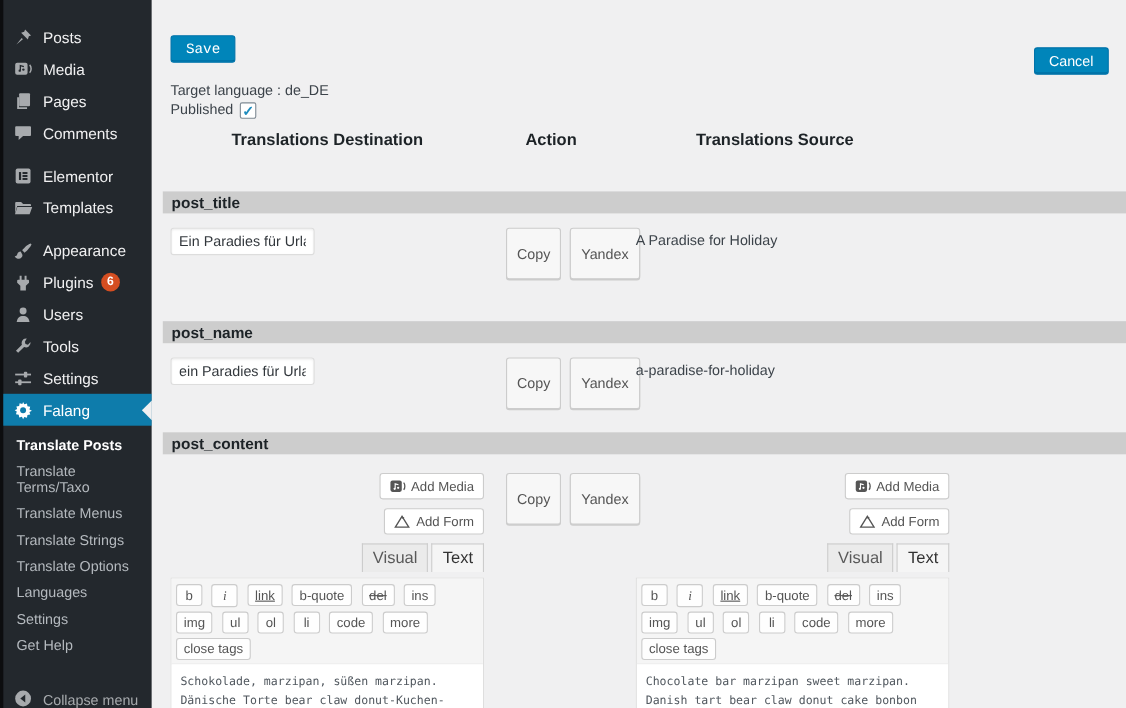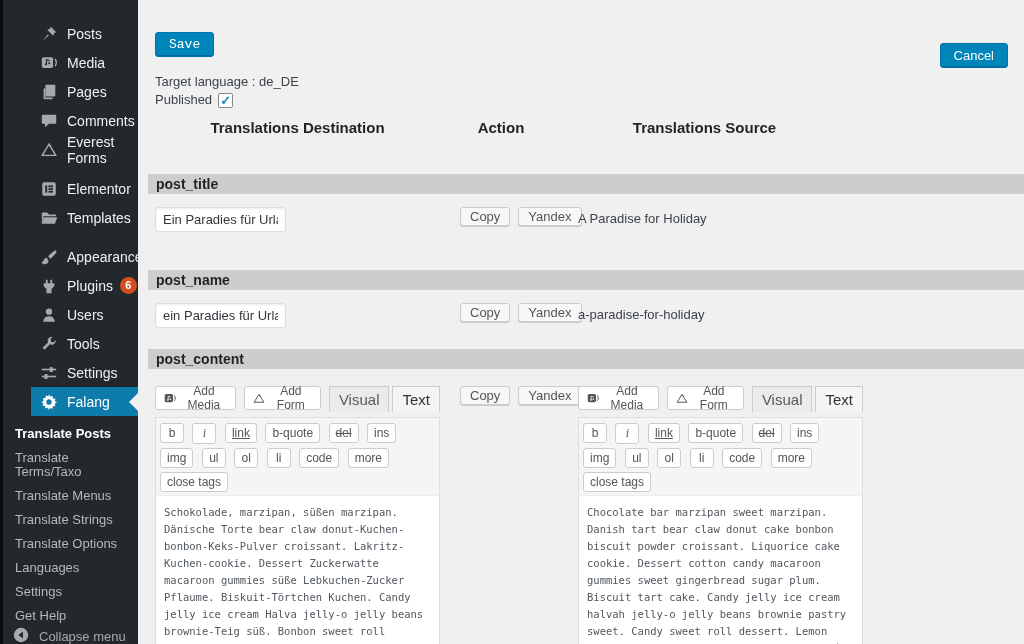--- a/index.html
+++ b/index.html
@@ -4,21 +4,21 @@
 <style>
   * { margin:0; padding:0; box-sizing:border-box; }
   html,body { width:1024px; height:644px; overflow:hidden; }
   body { display:flex; font-family:"Liberation Sans", sans-serif; background:#f0f0f1; }
 
   
   .sidebar { width:138px; min-width:138px; background:#23282d; border-left:3px solid #0c0d0f;
              position:relative; height:644px; color:#f0f0f1; }
   .menu { list-style:none; padding-top:19px; }
   .menu-item { display:flex; align-items:center; height:29px; padding-left:9px; cursor:pointer;
-               font-size:14px; color:#f0f0f1; position:relative;margin-left:28px; }
+               font-size:14px; color:#f0f0f1; position:relative; }
   .menu-item .ico { width:18px; height:18px; margin-right:9px; display:inline-flex; }
   .menu-sep { height:10px; }
   .menu-item.active { background:var(--sidebar-active, #0e7cab); color:#fff; }
   .menu-item.active::after { content:""; position:absolute; right:0; top:50%; margin-top:-9px;
                border-top:9px solid transparent; border-bottom:9px solid transparent;
                border-right:9px solid #f0f0f1; }
   .badge { display:inline-block; margin-left:7px; min-width:17px; height:17px; border-radius:50%;
            background:var(--badge, #d54e21); color:#fff; font-size:11px; line-height:17px;
            text-align:center; font-weight:bold; }
   .submenu { list-style:none; padding:6px 0 8px 0; }
@@ -54,29 +54,29 @@
                  font-size:14px; font-weight:bold; padding:2px 8px; line-height:16px; }
   .section-bar.mid { }
   .section-bar.last { margin-top:21px; }
 
   .field-row { margin-top:13px; align-items:start; }
   .text-input { width:131px; height:25px; border:1px solid #ddd; border-radius:3px; background:#fff;
                 font-size:13px; color:#32373c; padding:2px 7px; font-family:inherit;
                 box-shadow:inset 0 1px 2px rgba(0,0,0,.07); }
   .action-cell { display:flex; gap:8px; align-items:start; }
   .btn-secondary { background:#f7f7f7; border:1px solid #ccc; border-radius:3px; color:#555;
-                   font-size:13px; padding:1px 9px; cursor:pointer; font-family:inherit;
+                   font-size:13px; padding:15px 9px; cursor:pointer; font-family:inherit;
                    box-shadow:0 1px 0 #ccc; }
   .source-text { font-size:13px; color:#3c434a; padding-top:4px; }
 
   .content-row { margin-top:17px; align-items:start; }
 
   
   .editor { width:285px; }
-  .editor-header { display:flex; gap:8px; align-items:flex-start; }
+  .editor-header { display:flex; gap:8px; align-items:flex-end;flex-direction:column; }
   .media-btn { display:inline-flex; align-items:center; gap:5px; background:#fff; border:1px solid #ccc;
                border-radius:3px; color:#555; font-size:12px; padding:4px 8px; height:24px;
                cursor:pointer; font-family:inherit; }
   .media-btn svg { width:15px; height:15px; }
   .tabs { margin-left:auto; display:flex; gap:3px; }
   .tab { font-size:15px; color:#595959; padding:4px 9px; border:1px solid #ccc; background:#ebebeb;
          cursor:pointer; border-bottom:none; }
   .tab.active { background:#f5f5f5; color:#333; }
   .editor-box { margin-top:5px; border:1px solid #dedede; background:#fff; }
   .qt-toolbar { background:#f5f5f5; padding:3px 4px 1px 4px; border-bottom:1px solid #ededed; }
@@ -125,29 +125,20 @@
       </span>
       <span>Pages</span>
     </li>
     <li class="menu-item">
       <span class="ico">
         <svg viewBox="0 0 20 20" fill="#a7aaad">
             <path d="M3 3h14a1 1 0 0 1 1 1v8a1 1 0 0 1-1 1h-7l-4.5 4v-4H3a1 1 0 0 1-1-1V4a1 1 0 0 1 1-1z"></path>
           </svg>
       </span>
       <span>Comments</span>
-    </li>
-    <li class="menu-item">
-      <span class="ico">
-        <svg viewBox="0 0 20 20">
-            <path d="M10 3.5L17.5 16h-15z" fill="none" stroke="#a7aaad" stroke-width="1.6"></path>
-            <path d="M10 3.5l3 1.8-3 1.2z" fill="#a7aaad"></path>
-          </svg>
-      </span>
-      <span>Everest Forms</span>
     </li>
     <li class="menu-sep"></li>
     <li class="menu-item">
       <span class="ico">
         <svg viewBox="0 0 20 20">
             <rect x="2.5" y="2.5" width="15" height="15" rx="2" fill="#a7aaad"></rect>
             <rect x="5.8" y="6" width="2.2" height="8" fill="#23282d"></rect>
             <rect x="9.4" y="6" width="5" height="2" fill="#23282d"></rect>
             <rect x="9.4" y="9" width="5" height="2" fill="#23282d"></rect>
             <rect x="9.4" y="12" width="5" height="2" fill="#23282d"></rect>

